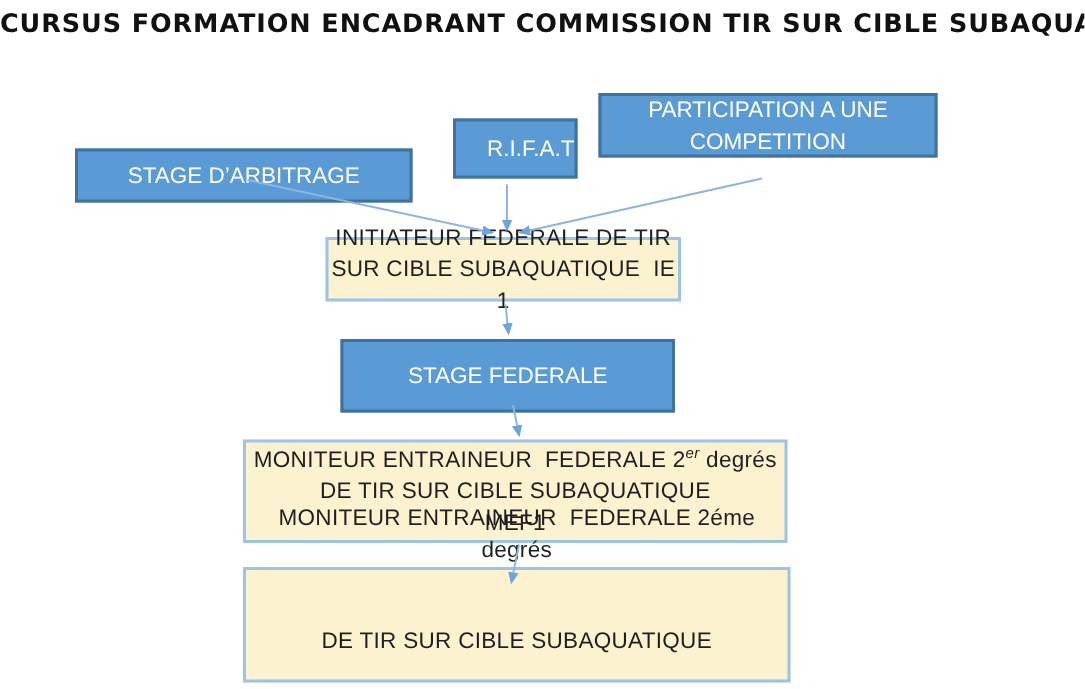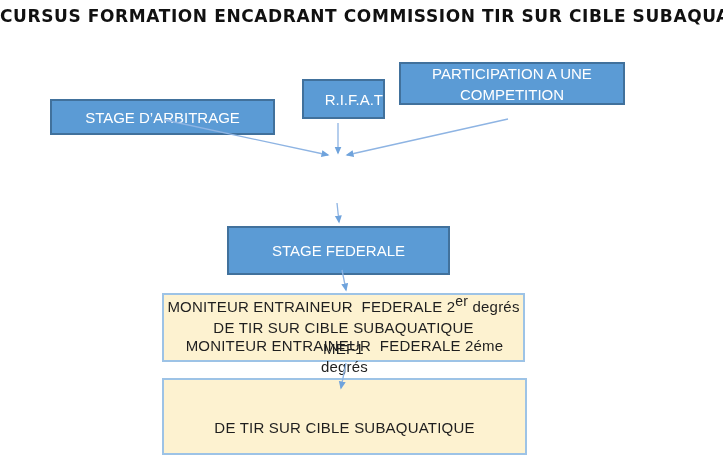--- a/index.html
+++ b/index.html
@@ -39,21 +39,21 @@
     background: #5b9bd5;
     border: 2px solid #41719c;
     color: #ffffff;
   }
   .cream-node {
     background: #fdf2d0;
     border: 2px solid #9dc3e6;
     color: #1f1f1f;
   }
   .cream-node .line { letter-spacing: 0.2px; }
-  sup { font-size: 14px; line-height: 0; }
+  sup { font-size: 10px; line-height: 0; font-style: italic; }
   #stage-arbitrage   { left: 50px;  top: 79px;  width: 225px; height: 36px; margin-top: 20px; }
   #rifat             { left: 302px; top: 79px;  width: 83px;  height: 40px; align-items: flex-end; }
   #participation     { left: 399px; top: 62px;  width: 226px; height: 43px; }
   #initiateur        { left: 217px; top: 158px; width: 237px; height: 43px; }
   #stage-federale    { left: 227px; top: 226px; width: 223px; height: 49px; }
   #mef1              { left: 162px; top: 293px; width: 363px; height: 69px; }
   #mef2              { left: 162px; top: 378px; width: 365px; height: 77px; gap: 40px; }
   .arrows {
     position: absolute;
     left: 0; top: 0;
@@ -75,20 +75,24 @@
 
   <div class="node blue-node" id="rifat">
     <div class="line">R.I.F.A.T</div>
   </div>
 
   <div class="node blue-node" id="participation">
     <div class="line">PARTICIPATION A UNE</div>
     <div class="line">COMPETITION</div>
   </div>
 
+  <div class="node cream-node" id="initiateur">
+    <div class="line">INITIATEUR FEDERALE DE TIR</div>
+    <div class="line">SUR CIBLE SUBAQUATIQUE  IE 1</div>
+  </div>
 
   <div class="node blue-node" id="stage-federale">
     <div class="line">STAGE FEDERALE</div>
   </div>
 
   <div class="node cream-node" id="mef1">
     <div class="line"><span>MONITEUR ENTRAINEUR  FEDERALE 2</span><sup>er</sup><span> degrés</span></div>
     <div class="line">DE TIR SUR CIBLE SUBAQUATIQUE</div>
     <div class="line">MEF1</div>
   </div>

